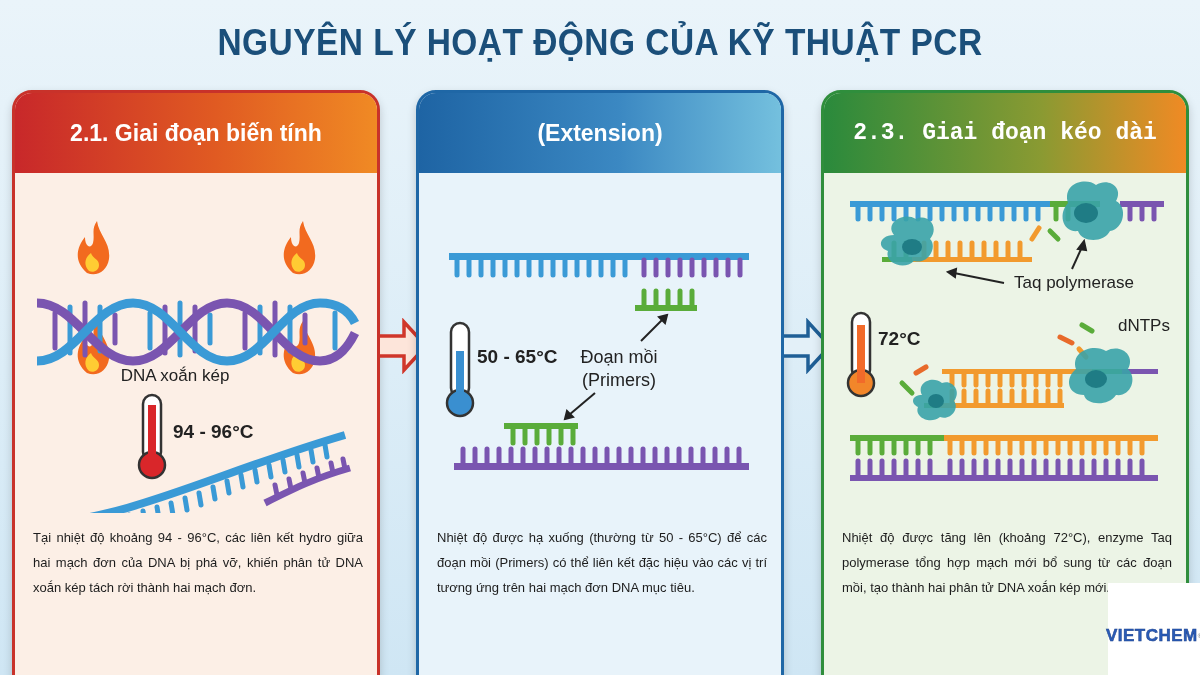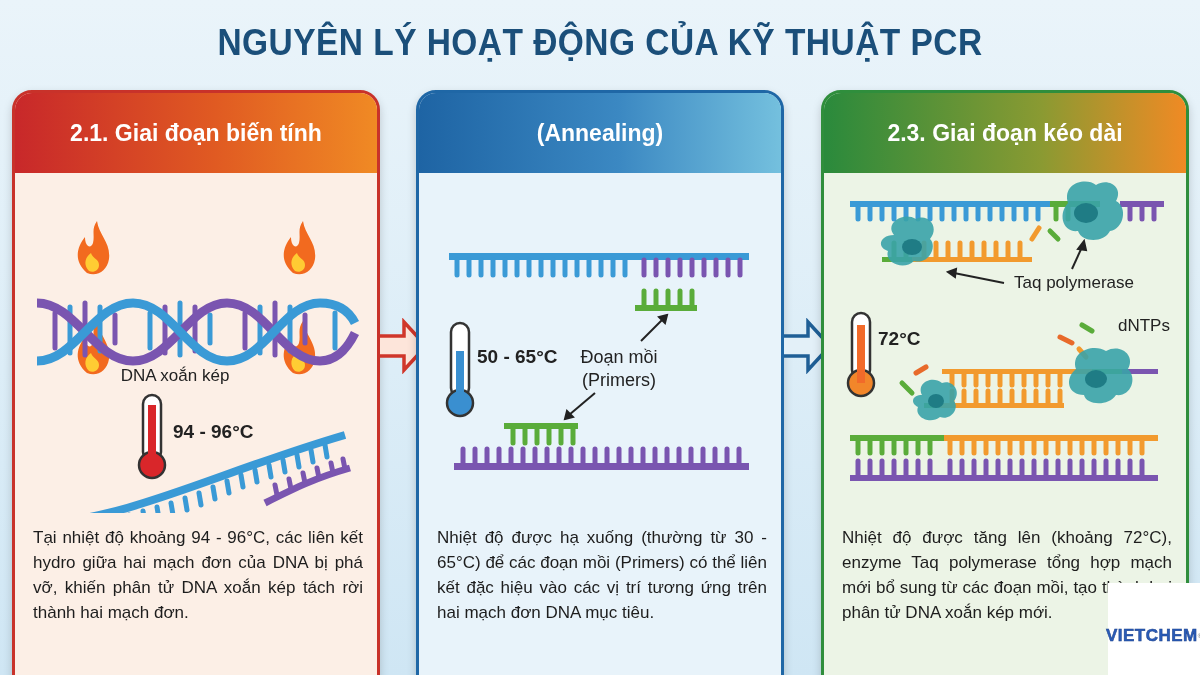--- a/index.html
+++ b/index.html
@@ -20,26 +20,26 @@
   }
   .p1 { left:12px; border-color:#c8322a; background:#fcefe6; }
   .p2 { left:416px; border-color:#1f67a6; background:#e8f3fa; }
   .p3 { left:821px; border-color:#2f8e3c; background:#ecf4e6; }
   .phead {
     height:80px; display:flex; flex-direction:column; align-items:center; justify-content:center;
     color:#fff; font-weight:700; font-size:23px; line-height:29px; text-align:center;
   }
   .p1 .phead { background:linear-gradient(90deg,#c8282a 0%,#e05a22 55%,#f08a24 100%); }
   .p2 .phead { background:linear-gradient(90deg,#1e64a4 0%,#3b88c2 55%,#74c0de 100%); }
-  .p3 .phead { background:linear-gradient(90deg,#2a8a3c 0%,#8a9a32 60%,#f08a24 100%); }
+  .p3 .phead { background:linear-gradient(90deg,#2a8a3c 0%,#8a9a32 60%,#f08a24 100%);font-family:Liberation Mono, monospace; }
   .phead span { display:block; }
   .illus { position:absolute; left:0; top:80px; width:362px; height:340px; }
   .pbody {
     position:absolute; left:18px; top:432px; width:330px;
-    font-size:17px; line-height:25px; color:#1d1d1d; text-align:justify;
+    font-size:13px; line-height:25px; color:#1d1d1d; text-align:justify;
   }
   .arrow { position:absolute; top:318px; width:50px; height:56px; }
   .logo {
     position:absolute; left:1108px; top:583px; width:92px; height:105px; background:#fff;
     display:flex; align-items:center; justify-content:center;
   }
   .logo span {
     font-family:"Liberation Sans", sans-serif; font-weight:700; font-size:17px;
     color:#2a5cb8; letter-spacing:0.5px; -webkit-text-stroke:0.5px #1a3f8a;
   }
@@ -175,21 +175,21 @@
   </svg>
   <div class="pbody">Tại nhiệt độ khoảng 94 - 96°C, các liên kết hydro giữa hai mạch đơn của DNA bị phá vỡ, khiến phân tử DNA xoắn kép tách rời thành hai mạch đơn.</div>
 </div>
 
 <svg class="arrow" style="left:378px;" viewBox="0 0 50 56">
   <path d="M2 18 L26 18 L26 4 L48 28 L26 52 L26 38 L2 38" fill="#fde5da" stroke="#d0362a" stroke-width="3.5" stroke-linejoin="miter"></path>
 </svg>
 
 <div class="panel p2">
   <div class="phead">
-    <span>(Annealing)</span>
+    <span>(Extension)</span>
   </div>
   <svg class="illus" viewBox="0 0 362 340">
 
     <g>
       <rect x="30" y="80" width="300" height="7" fill="#3a9ad6"></rect>
       <g stroke-width="5" stroke-linecap="round">
         <line x1="38" y1="87" x2="38" y2="102" stroke="#3a9ad6"></line>
           <line x1="50" y1="87" x2="50" y2="102" stroke="#3a9ad6"></line>
         <line x1="62" y1="87" x2="62" y2="102" stroke="#3a9ad6"></line>
           <line x1="74" y1="87" x2="74" y2="102" stroke="#3a9ad6"></line>
@@ -277,21 +277,21 @@
           <line x1="248" y1="276" x2="248" y2="290"></line>
         <line x1="260" y1="276" x2="260" y2="290"></line>
           <line x1="272" y1="276" x2="272" y2="290"></line>
         <line x1="284" y1="276" x2="284" y2="290"></line>
           <line x1="296" y1="276" x2="296" y2="290"></line>
         <line x1="308" y1="276" x2="308" y2="290"></line>
           <line x1="320" y1="276" x2="320" y2="290"></line>
       </g>
     </g>
   </svg>
-  <div class="pbody">Nhiệt độ được hạ xuống (thường từ 30 - 65°C) để các đoạn mồi (Primers) có thể liên kết đặc hiệu vào các vị trí tương ứng trên hai mạch đơn DNA mục tiêu.</div>
+  <div class="pbody">Nhiệt độ được hạ xuống (thường từ 50 - 65°C) để các đoạn mồi (Primers) có thể liên kết đặc hiệu vào các vị trí tương ứng trên hai mạch đơn DNA mục tiêu.</div>
 </div>
 
 <svg class="arrow" style="left:782px;" viewBox="0 0 50 56">
   <path d="M2 18 L26 18 L26 4 L48 28 L26 52 L26 38 L2 38" fill="#e3f0f8" stroke="#1f5f96" stroke-width="3.5" stroke-linejoin="miter"></path>
 </svg>
 
 <div class="panel p3">
   <div class="phead">
     <span>2.3. Giai đoạn kéo dài</span>
   </div>

